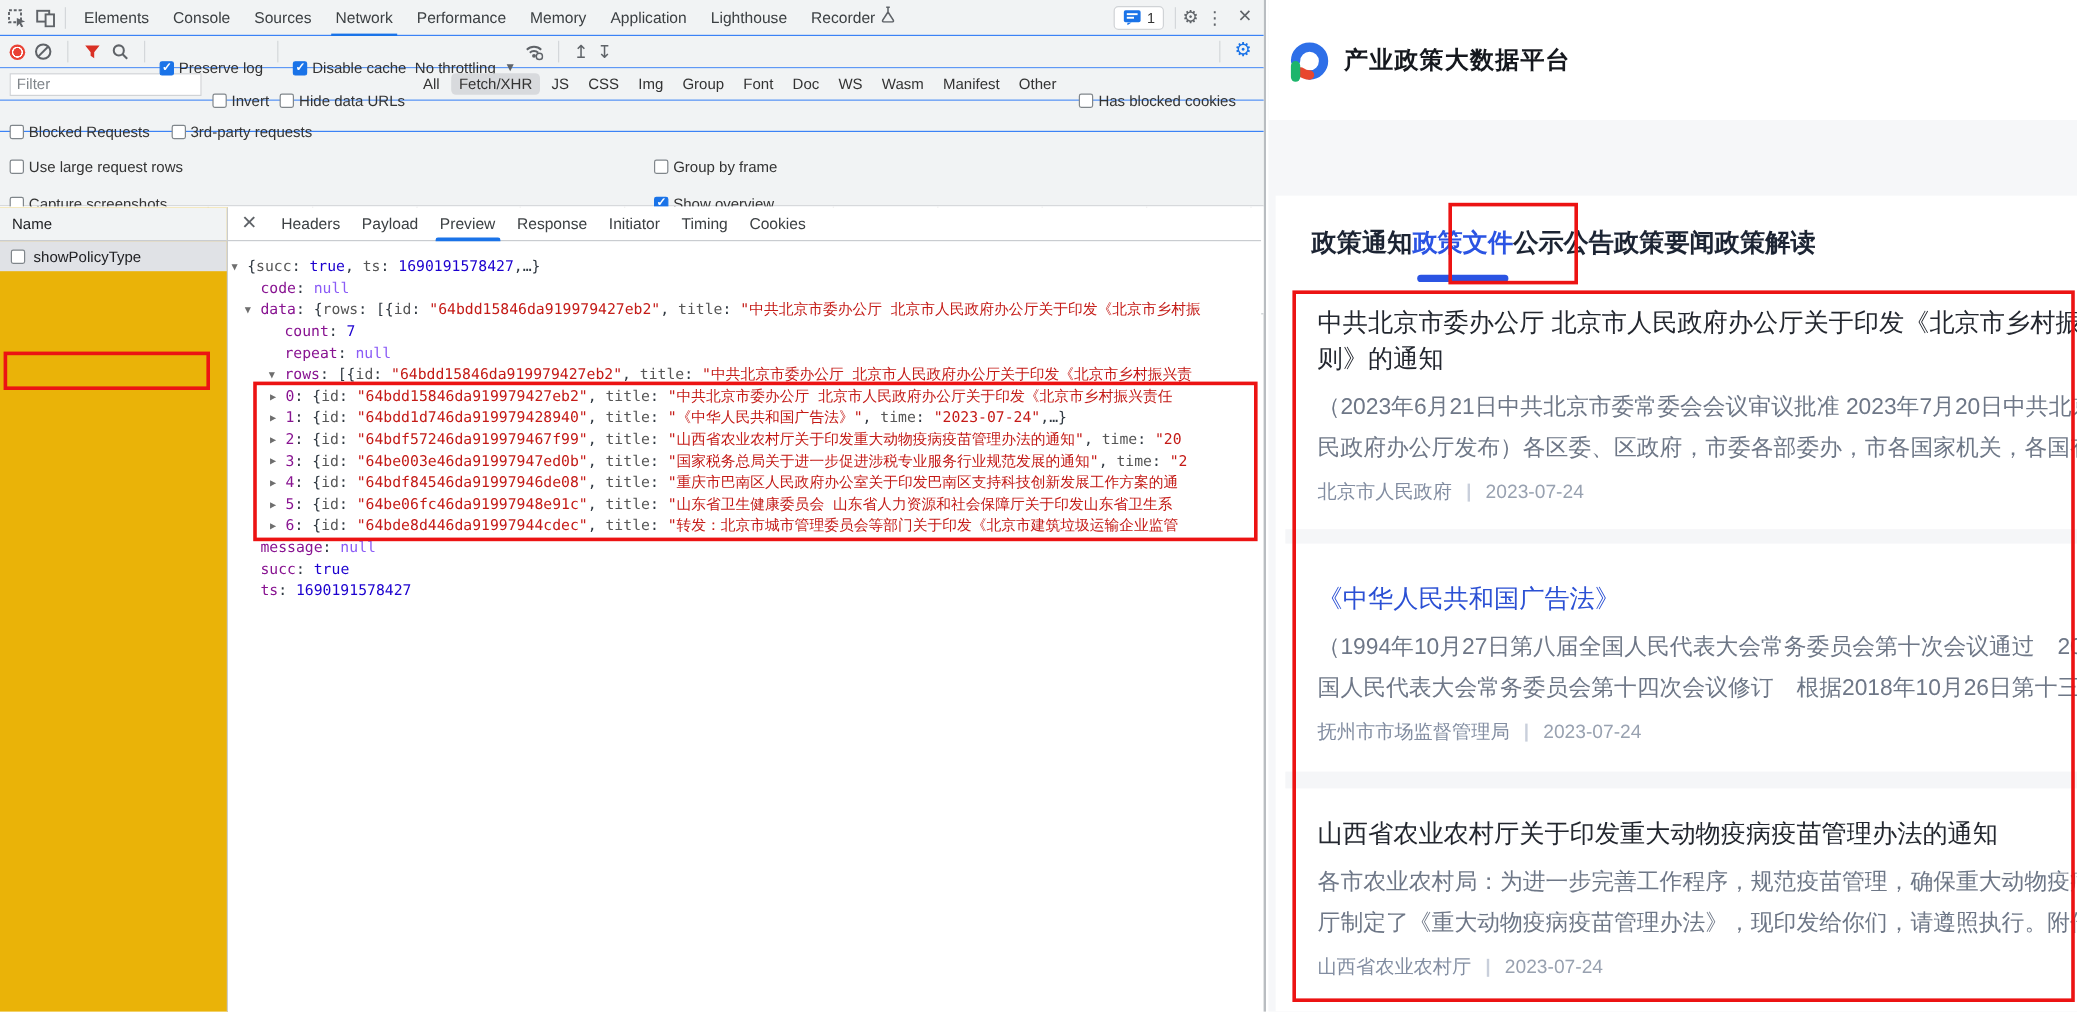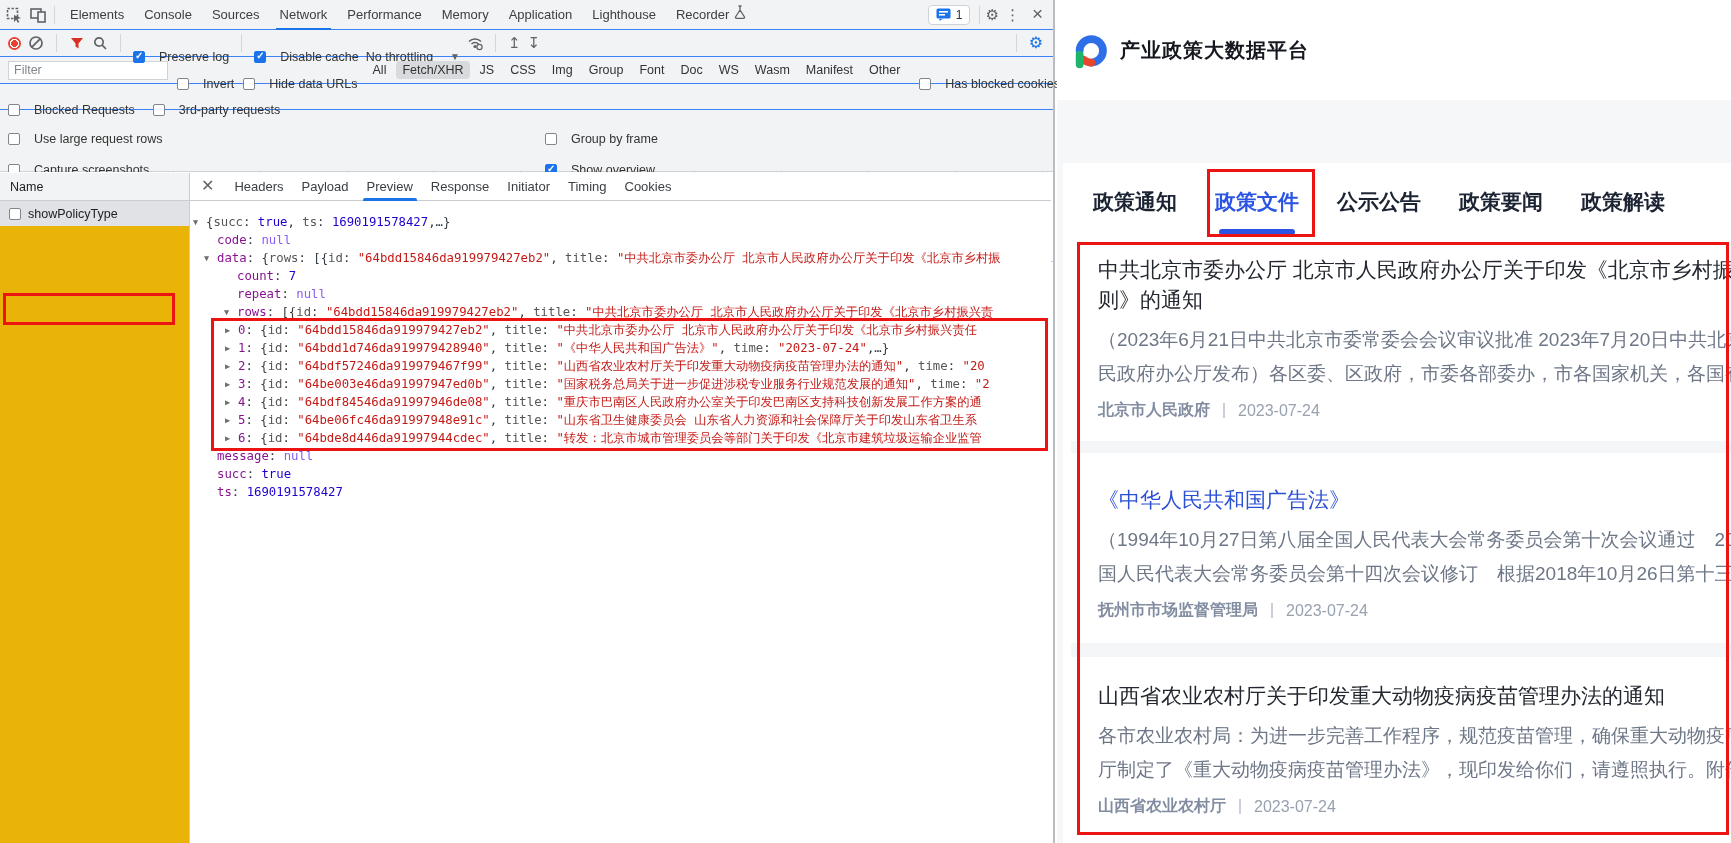--- a/index.html
+++ b/index.html
@@ -29,21 +29,21 @@
   .dots { font-size:15px; color:#5f6368; padding:0 6px; }
   .closex { font-size:19px; color:#5f6368; padding:0 10px 2px 6px; }
   #issue-badge { display:flex; align-items:center; gap:5px; border:1px solid #d0d3d6;
     border-radius:4px; padding:2px 7px; margin-right:4px; background:#fff; font-size:12px; color:#333; }
   .rec { width:13px; height:13px; border-radius:50%; flex:none;
     background:radial-gradient(circle,#e94235 0 3.2px,#fff 3.6px 4.4px,#e94235 4.8px); }
   .cb { width:12px; height:12px; border:1px solid #80868b; border-radius:2px; background:#fff;
     display:inline-block; flex:none; position:relative; }
   .cb.on { background:#1a73e8; border-color:#1a73e8; }
   .cb.on::after { content:"✓"; position:absolute; left:1px; top:-2px; color:#fff; font-size:10px; font-weight:bold; }
-  .cbl { display:flex; align-items:center; gap:14px; font-size:12.5px; color:#333; white-space:nowrap;margin-top:27px; }
+  .cbl { display:flex; align-items:center; gap:4px; font-size:12.5px; color:#333; white-space:nowrap;margin-top:27px; }
   #filter-input { width:160px; height:19px; border:1px solid #d0d3d6; background:#fff;
     font-size:12.5px; padding:0 5px; color:#333; outline:none; }
   #filter-input::placeholder { color:#80868b; }
   .pill { padding:2px 6px; border-radius:4px; white-space:nowrap; color:#333; flex:none; }
   .pill.active { background:#d8dadd; }
   .caret { font-size:10px; color:#5f6368; margin-left:3px; }
   .arrowglyph { font-size:15px; color:#5f6368; }
 
   
   #overview { position:relative; height:90px; background:#fff; border-bottom:1px solid #c9ccd0;
@@ -92,38 +92,38 @@
     gap:11px; padding-left:14px; }
   #brand { font-size:20px; font-weight:600; color:#15181e; letter-spacing:1px; white-space:nowrap; }
   #section-head { position:absolute; left:21px; top:111px; display:flex; align-items:center; gap:12px; }
   #section-icon { width:30px; height:30px; display:grid; grid-template-columns:13px 13px;
     grid-auto-rows:13px; gap:3px; }
   #section-icon i { border-radius:4.5px; background:linear-gradient(135deg,#ff8a70,#f4503c); }
   #section-icon i:nth-child(1) { border-radius:50%; }
   #section-icon i:nth-child(4) { border-radius:50%; }
   #section-title { font-size:30px; font-weight:bold; color:#101a2e; white-space:nowrap; }
   #card { position:absolute; left:6px; right:0; top:163px; bottom:0; background:#fff; }
-  #site-tabs { display:flex; gap:38px; padding:25px 0 0 30px; }
+  #site-tabs { display:flex; padding:25px 0 0 30px; }
   .site-tab { font-size:21px; font-weight:bold; color:#1c2433; text-align:center; white-space:nowrap; }
   .site-tab .ul { height:6px; width:76px; border-radius:3px; background:transparent; margin:13px auto 0; }
   .site-tab.active { color:#2b54e3; }
   .site-tab.active .ul { background:#2b54e3; }
   #articles { position:absolute; left:8px; right:0; top:79px; bottom:0; overflow:hidden; }
   .article { padding-left:27px; overflow:hidden; }
   .article:nth-child(1) { height:199px; padding-top:13px; }
   .article:nth-child(3) { height:190px; padding-top:32px; }
   .article:nth-child(5) { padding-top:24px; }
   .band { height:12px; background:#f5f6f8; }
   .band + .article + .band { height:14px; }
   .a-title div { font-size:21px; line-height:30px; font-weight:500; color:#23272f; white-space:nowrap; overflow:hidden; }
   .article.link .a-title div { color:#2b50d4; }
   .a-body { margin-top:8px; }
   .a-body div { font-size:19px; line-height:34px; color:#6e7787; white-space:nowrap; overflow:hidden; }
   .a-meta { margin-top:9px; display:flex; align-items:center; gap:13px; }
-  .a-org { font-size:16px; color:#828da1;font-weight:bold; }
+  .a-org { font-size:16px; color:#828da1; }
   .a-sep { width:2px; height:15px; background:#c9cfdb; }
   .a-date { font-size:16px; color:#98a1b0; }
 </style>
 </head>
 <body>
 
 <div id="devtools">
 
   <div class="bar" id="dt-row1">
     <span class="icon16">

